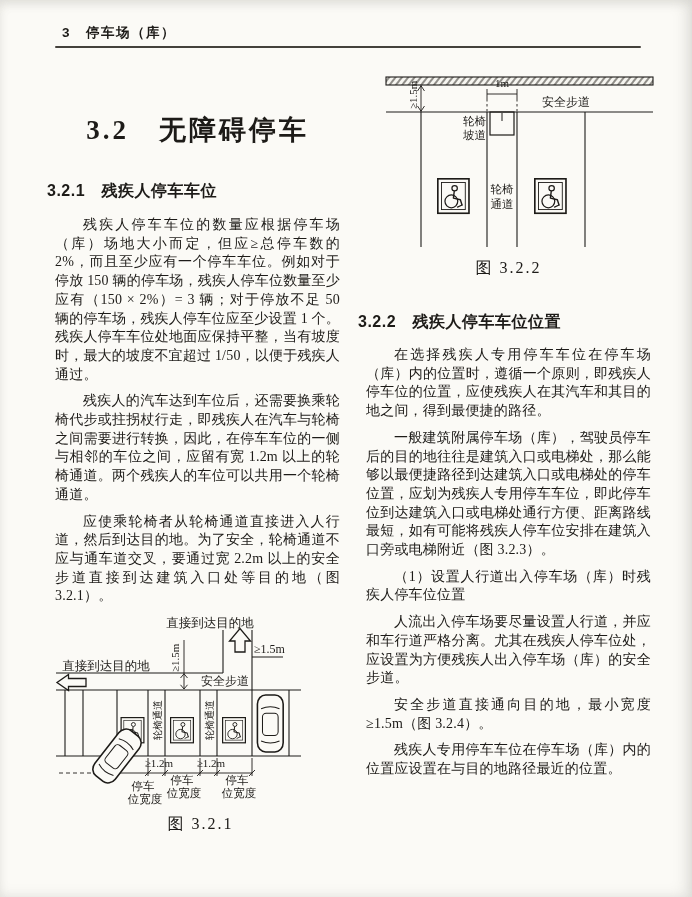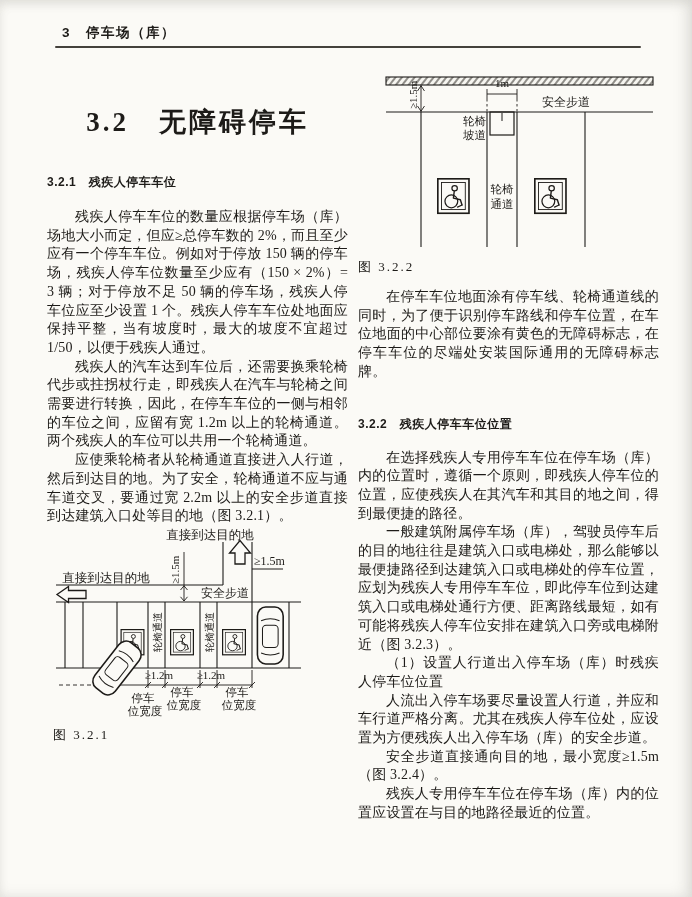--- a/index.html
+++ b/index.html
@@ -9,42 +9,42 @@
     font-family:"Liberation Serif","DejaVu Serif",serif;
     box-shadow:inset -6px 0 14px rgba(120,120,115,.18), inset 0 4px 10px rgba(120,120,115,.12);
   }
   .running-head{
     position:absolute;left:62px;top:24px;
     font-family:"Liberation Sans","DejaVu Sans",sans-serif;
     font-weight:bold;font-size:13.5px;letter-spacing:1.5px;
   }
   .head-rule{position:absolute;left:55px;top:46px;width:586px;height:2.4px;background:#44413c;border-radius:1px;}
   .col{position:absolute;width:301px;}
-  .col-left{left:47px;top:92px;}
+  .col-left{left:47px;top:100px;}
   .col-right{left:358px;top:70px;}
   .chapter-title{
     margin:12px 0 0 0;font-size:27px;font-weight:bold;text-align:center;
     letter-spacing:3px;line-height:36px;
   }
   .sec-head{
-    margin:32px 0 0 0;font-size:12px;font-weight:bold;line-height:21px;
+    margin:32px 0 0 0;font-size:16px;font-weight:bold;line-height:21px;
     font-family:"Liberation Sans","DejaVu Sans",sans-serif;letter-spacing:.5px;
   }
   .sec-head.right{}
   p.body{
-    margin:0;font-size:14px;line-height:18.7px;text-align:justify;
+    margin:8px;font-size:14px;line-height:18.7px;text-align:justify;
     text-indent:2em;letter-spacing:.2px;
   }
   p.body.first{margin-top:15px;}
   p.body.after-fig{margin-top:9px;}
   p.body.follow{margin-top:0;}
   p.body.rc-first{margin-top:12px;}
   p.body.rc{margin-top:14px;}
   figure{margin:0;padding:0;}
-  .fig-caption{font-size:13px;letter-spacing:2px;margin-top:2px;}
+  .fig-caption{font-size:16px;text-align:center;letter-spacing:2px;margin-top:2px;}
   .fig1-wrap{margin-left:6px;margin-top:0;}
   .fig2-wrap{margin-top:5px;}
   .page-number{
     position:absolute;left:60px;top:902px;font-size:14.5px;font-weight:bold;letter-spacing:2px;
   }
   svg text{font-family:"Liberation Serif","DejaVu Serif",serif;fill:#1d1b18;}
 </style>
 </head>
 <body>
 
@@ -190,21 +190,20 @@
 
         <text x="144" y="118" font-size="11.5" text-anchor="middle">轮椅</text>
         <text x="144" y="133" font-size="11.5" text-anchor="middle">通道</text>
 
         <use href="#wc-sym" transform="translate(79,103) scale(0.82)"></use>
         <use href="#wc-sym" transform="translate(176,103) scale(0.82)"></use>
       </svg>
       <figcaption class="fig-caption">图 3.2.2</figcaption>
     </figure>
 
-    <p class="body rc-first">在停车车位地面涂有停车线、轮椅通道线的同时，为了便于识别停车路线和停车位置，在车位地面的中心部位要涂有黄色的无障碍标志，在停车车位的尽端处安装国际通用的无障碍标志牌。</p>
     <h2 class="sec-head right">3.2.2　残疾人停车车位位置</h2>
     <p class="body rc">在选择残疾人专用停车车位在停车场（库）内的位置时，遵循一个原则，即残疾人停车位的位置，应使残疾人在其汽车和其目的地之间，得到最便捷的路径。</p>
     <p class="body follow">一般建筑附属停车场（库），驾驶员停车后的目的地往往是建筑入口或电梯处，那么能够以最便捷路径到达建筑入口或电梯处的停车位置，应划为残疾人专用停车车位，即此停车位到达建筑入口或电梯处通行方便、距离路线最短，如有可能将残疾人停车位安排在建筑入口旁或电梯附近（图 3.2.3）。</p>
     <p class="body follow">（1）设置人行道出入停车场（库）时残疾人停车位位置</p>
     <p class="body follow">人流出入停车场要尽量设置人行道，并应和车行道严格分离。尤其在残疾人停车位处，应设置为方便残疾人出入停车场（库）的安全步道。</p>
     <p class="body follow">安全步道直接通向目的地，最小宽度≥1.5m（图 3.2.4）。</p>
     <p class="body follow">残疾人专用停车车位在停车场（库）内的位置应设置在与目的地路径最近的位置。</p>
   </div>
 
   <div class="page-number">— 224 —</div>

